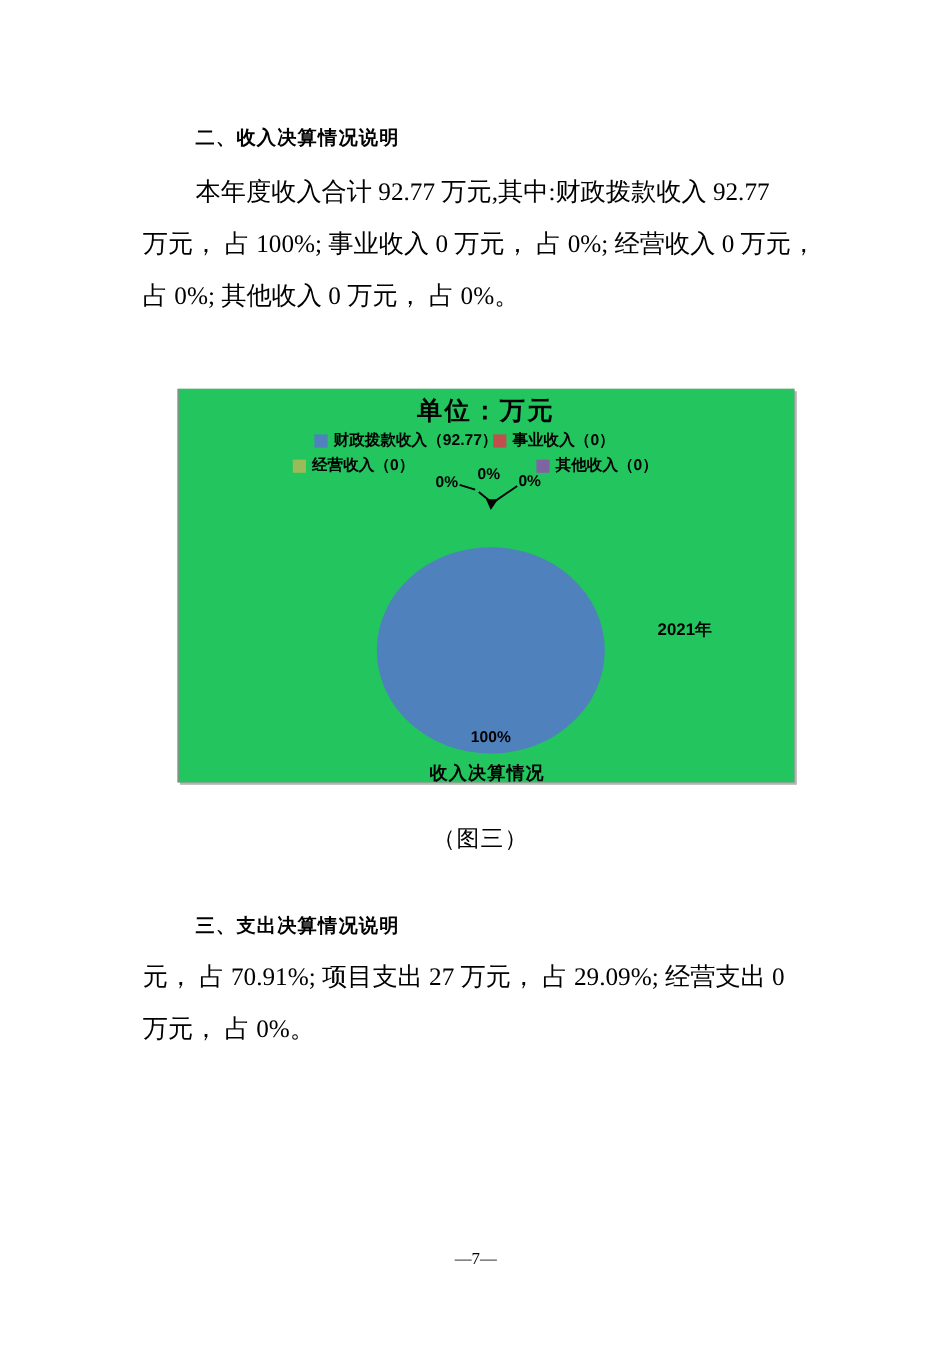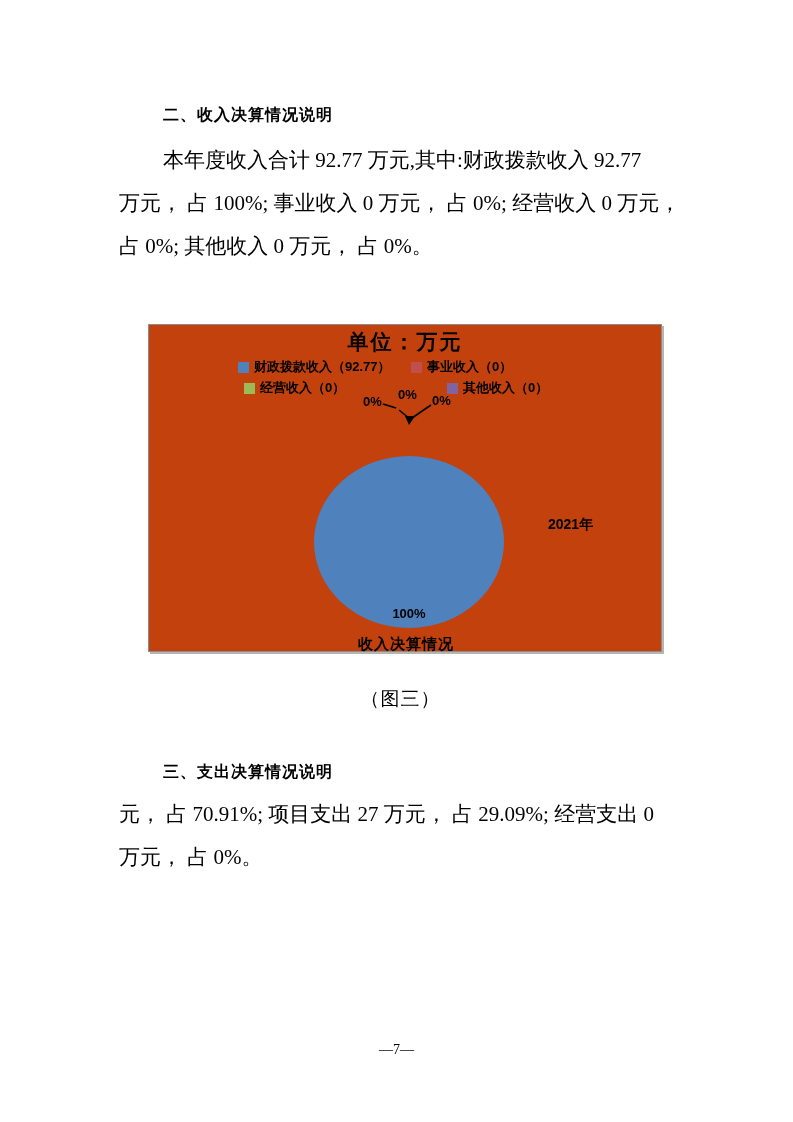--- a/index.html
+++ b/index.html
@@ -68,21 +68,21 @@
     font-weight: bold;
     white-space: nowrap;
     color: #000;
   }
   .legend-item .swatch {
     width: 11px;
     height: 11px;
     margin-right: 5px;
     flex: 0 0 auto;
   }
-  .legend-1 { left: 89px;  top: 33px; text-align: right; }
+  .legend-1 { left: 113px;  top: 33px; text-align: right; }
   .legend-2 { left: 262px; top: 33px; }
   .legend-3 { left: 95px;  top: 54px; }
   .legend-4 { left: 262px; top: 54px; padding-left: 36px; }
 
   .callout-label {
     position: absolute;
     font-size: 13px;
     font-weight: bold;
     color: #000;
     white-space: nowrap;
@@ -162,21 +162,21 @@
 <div class="page">
 
   <h2 class="sec-heading heading-1">二、收入决算情况说明</h2>
 
   <div class="para para-1">
     <div class="line indent">本年度收入合计 92.77 万元,其中:财政拨款收入 92.77</div>
     <div class="line">万元， 占 100%; 事业收入 0 万元， 占 0%; 经营收入 0 万元，</div>
     <div class="line">占 0%; 其他收入 0 万元， 占 0%。</div>
   </div>
 
-  <div class="chart" style="background-color: #c2410c;">
+  <div class="chart" style="background-color: #22c55e;">
 
     <div class="chart-title">单位：万元</div>
 
     <div class="legend-item legend-1">
       <span class="swatch" style="background-color: rgb(79, 129, 189);"></span>
       <span>财政拨款收入（92.77）</span>
     </div>
     <div class="legend-item legend-2">
       <span class="swatch" style="background-color: rgb(192, 80, 77);"></span>
       <span>事业收入（0）</span>

